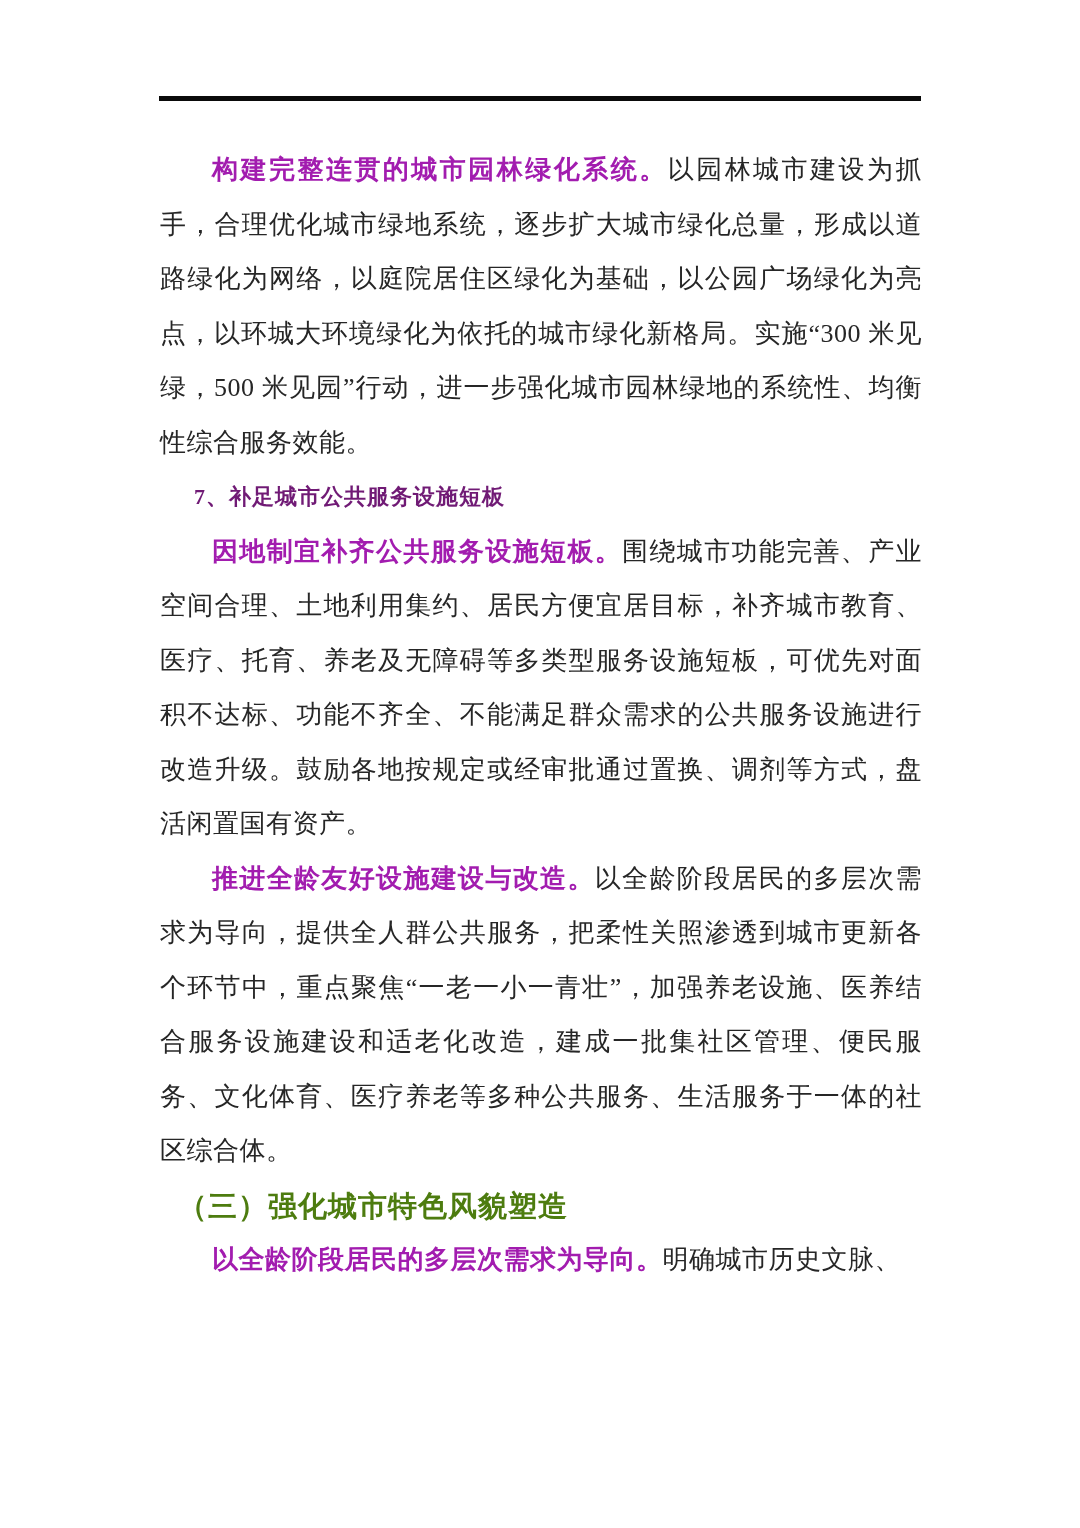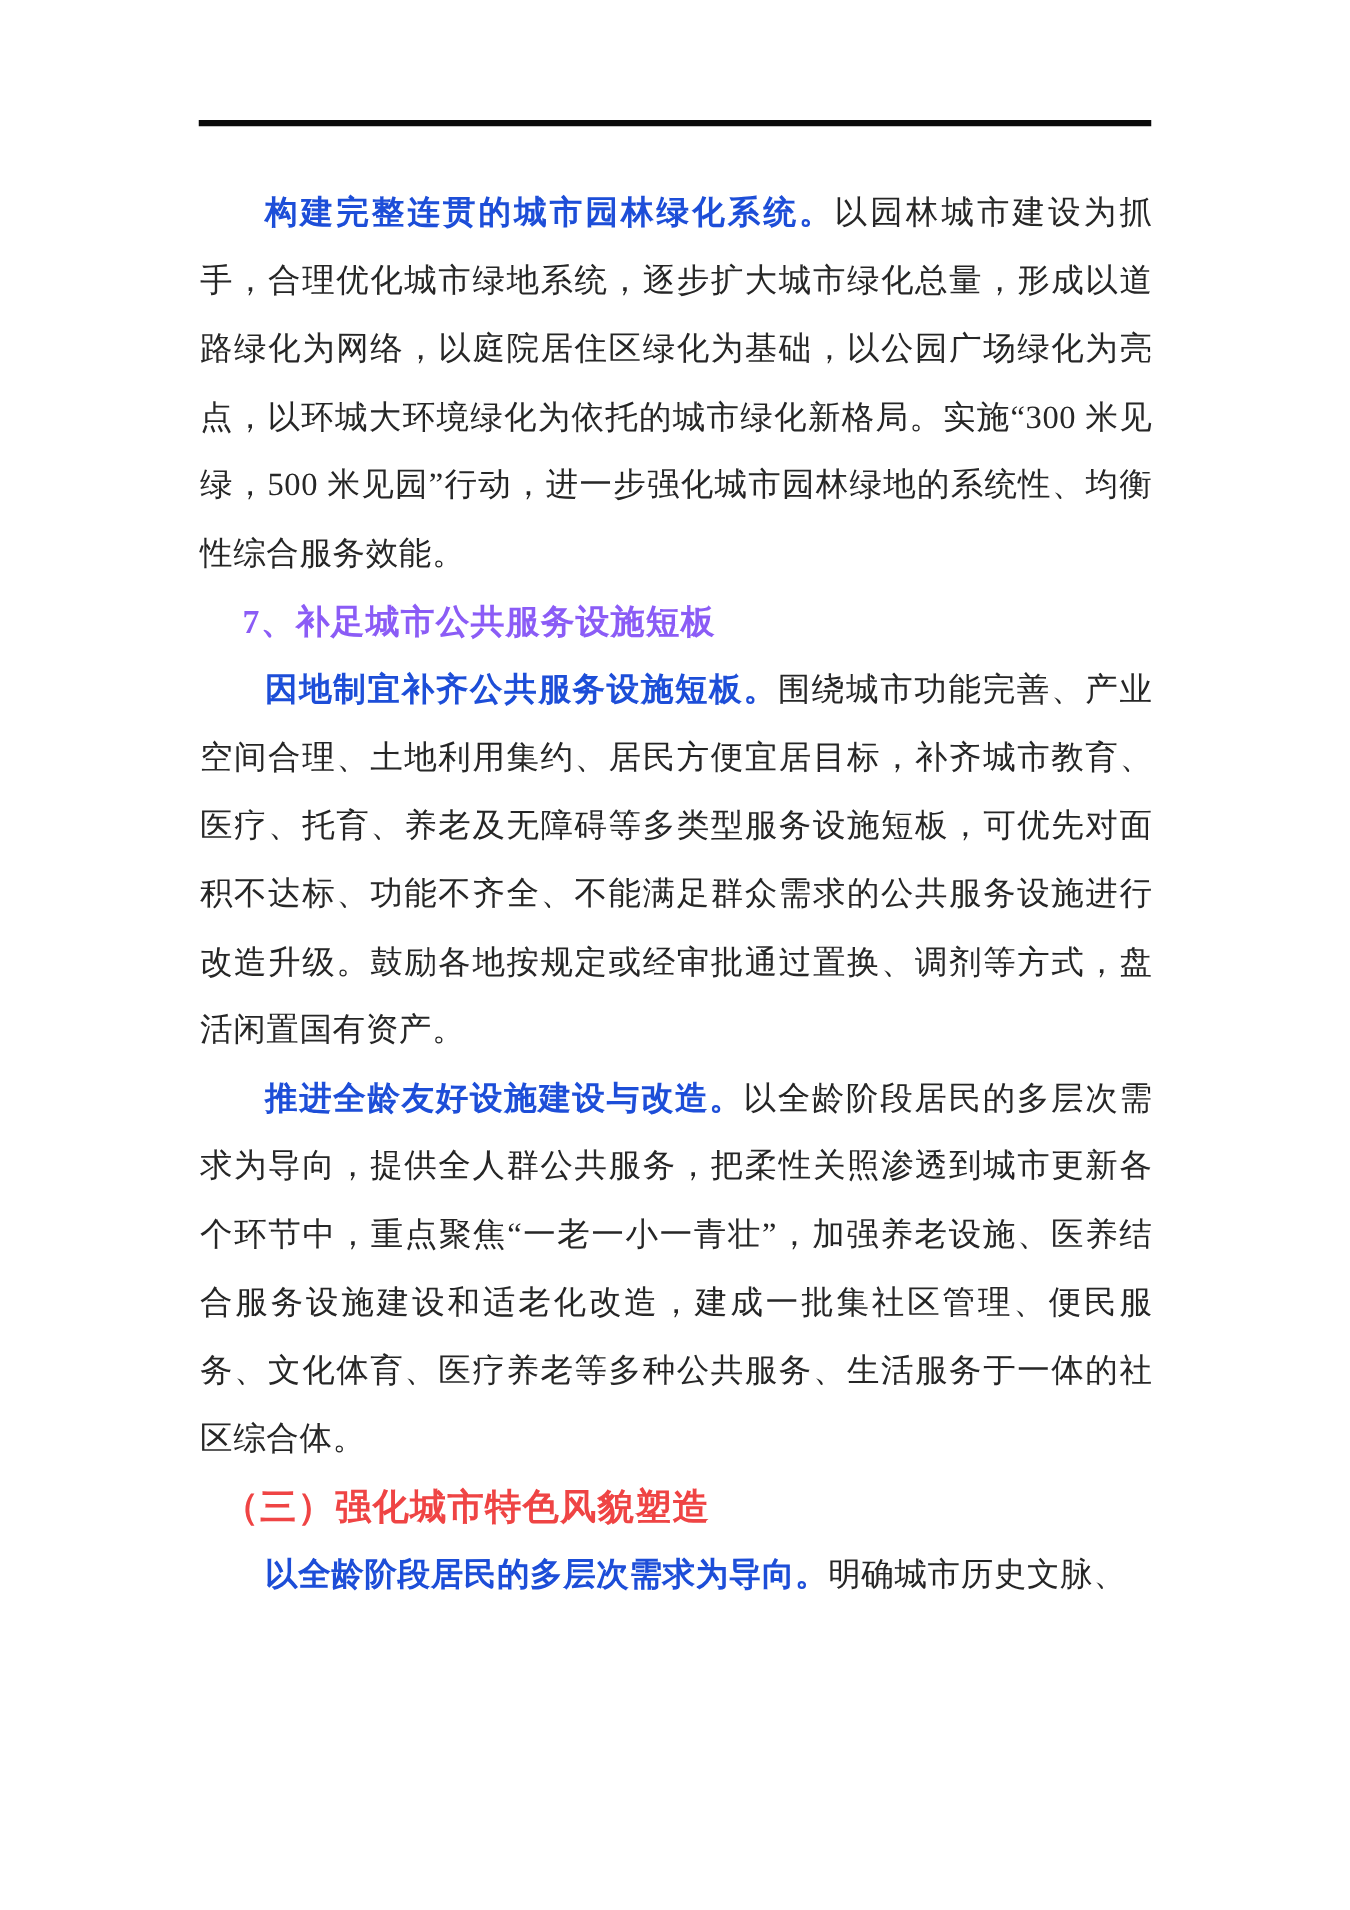--- a/index.html
+++ b/index.html
@@ -34,37 +34,37 @@
     font-size: 26px;
     line-height: 54.5px;
     text-align: justify;
     text-justify: inter-character;
     text-indent: 2em;
     color: #262626;
     letter-spacing: 0.5px;
   }
   .para .lead {
     font-weight: 700;
-    color: #1d4ed8;
+    color: #a21caf;
   }
   .heading-num {
     margin: 0;
-    font-size: 27px;
+    font-size: 22px;
     line-height: 54.5px;
     font-weight: 700;
-    color: #8b5cf6;
+    color: #701a75;
     text-indent: 34px;
     letter-spacing: 1px;
   }
   .heading-section {
     margin: 0;
     font-size: 29px;
     line-height: 54.5px;
     font-weight: 700;
-    color: #ef4444;
+    color: #4d7c0f;
     text-indent: 18px;
     letter-spacing: 1px;
   }
   .page-number {
     position: absolute;
     top: 1396px;
     left: 0;
     width: 100%;
     text-align: center;
     font-size: 21px;

